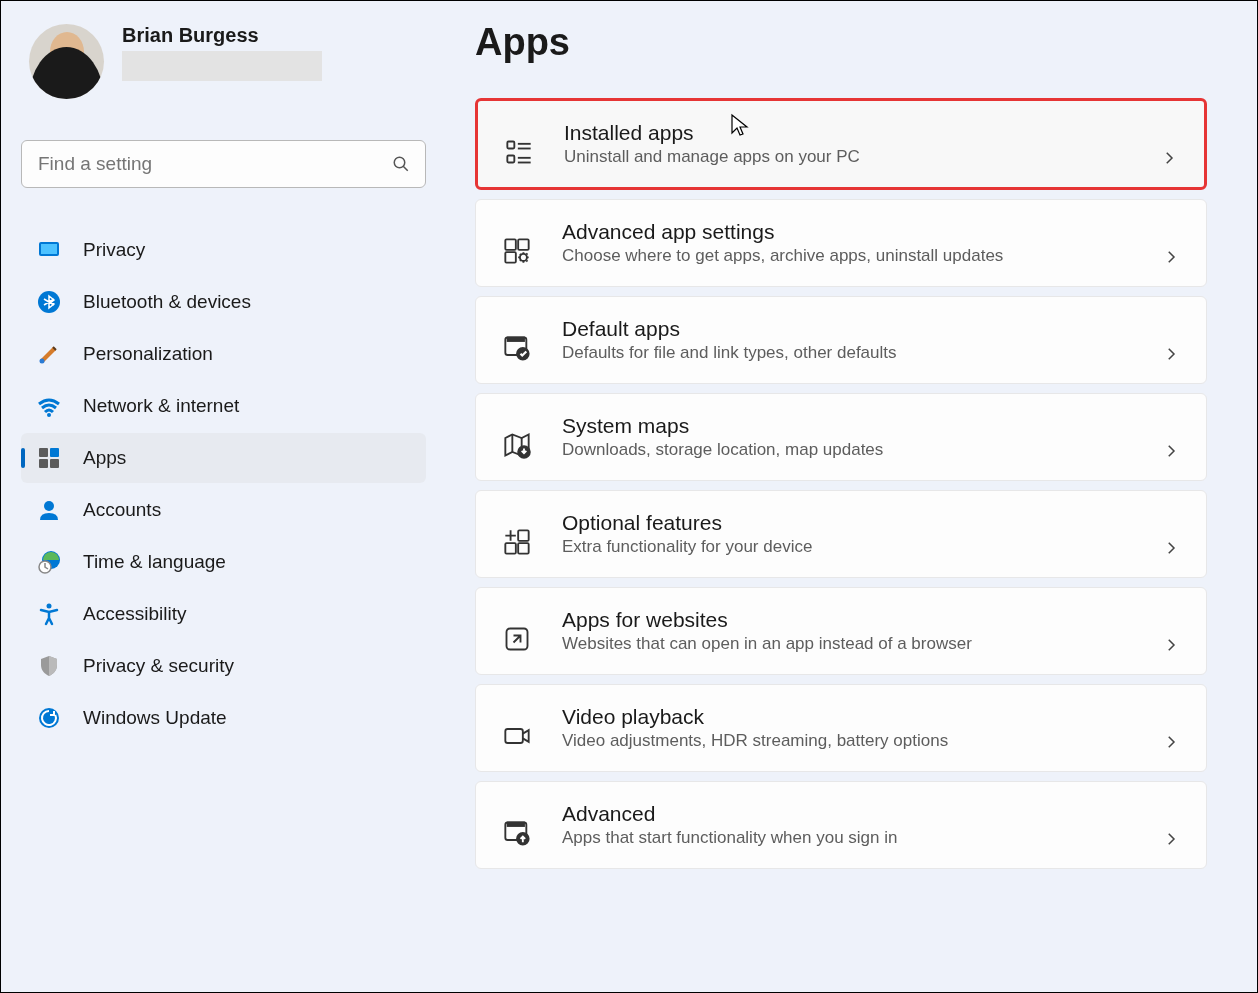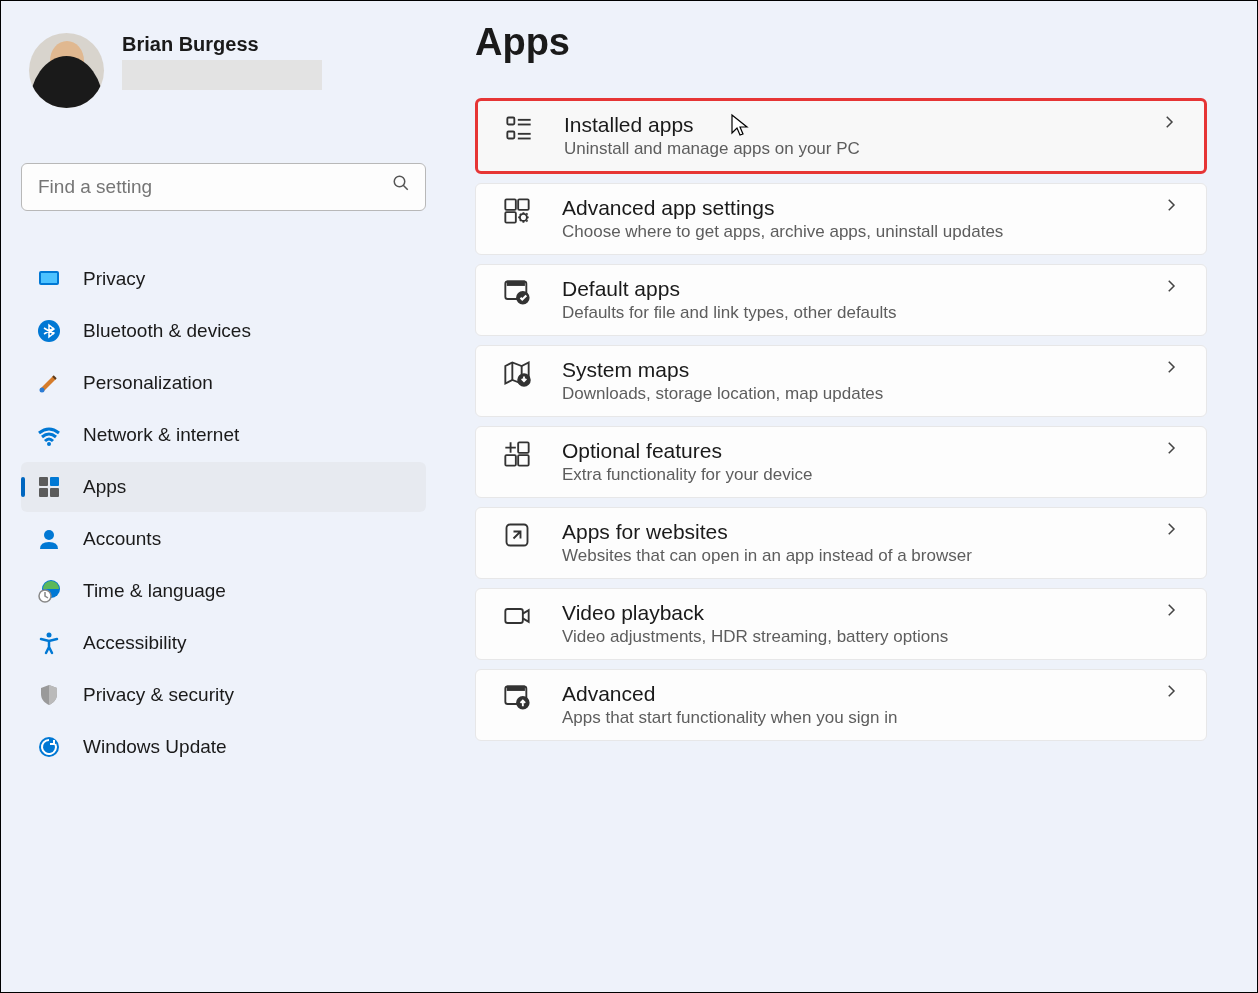--- a/index.html
+++ b/index.html
@@ -11,24 +11,24 @@
     body {
       background: #eef2fa;
       width: 1258px;
       height: 993px;
       border: 1px solid #000;
       display: flex;
       overflow: hidden;
     }
     .sidebar {
       width: 440px;
-      padding: 22px 15px 20px 20px;
+      padding: 13px 15px 20px 20px;
       display: flex;
       flex-direction: column;
-      gap: 19px;
+      gap: 13px;
     }
     .user-section {
       display: flex;
       align-items: flex-start;
       gap: 18px;
       padding: 10px 8px;
       margin-bottom: 18px;
     }
     .avatar {
       width: 75px;
@@ -79,21 +79,20 @@
     .search-input {
       width: 100%;
       height: 48px;
       padding: 0 44px 0 16px;
       font-size: 19px;
       border: 1px solid #b8b8b8;
       border-radius: 6px;
       background: #fdfdfd;
       outline: none;
       color: #555;
-      margin-top: 8px;
     }
     .search-icon {
       position: absolute;
       right: 16px;
       top: 50%;
       transform: translateY(-50%);
       width: 18px;
       height: 18px;
     }
     .nav-list {
@@ -149,23 +148,23 @@
     }
     .cards {
       display: flex;
       flex-direction: column;
       gap: 9px;
     }
     .card {
       background: #fdfdfd;
       border: 1px solid #e7e7e8;
       border-radius: 6px;
-      padding: 12px 26px;
-      display: flex;
-      align-items: flex-start;
+      padding: 20px 26px;
+      display: flex;
+      align-items: flex-end;
       gap: 30px;
       cursor: pointer;
     }
     .card.highlighted {
       border: 3px solid #e63535;
       background: #f8f8f8;
     }
     .card-icon {
       width: 30px;
       height: 30px;

